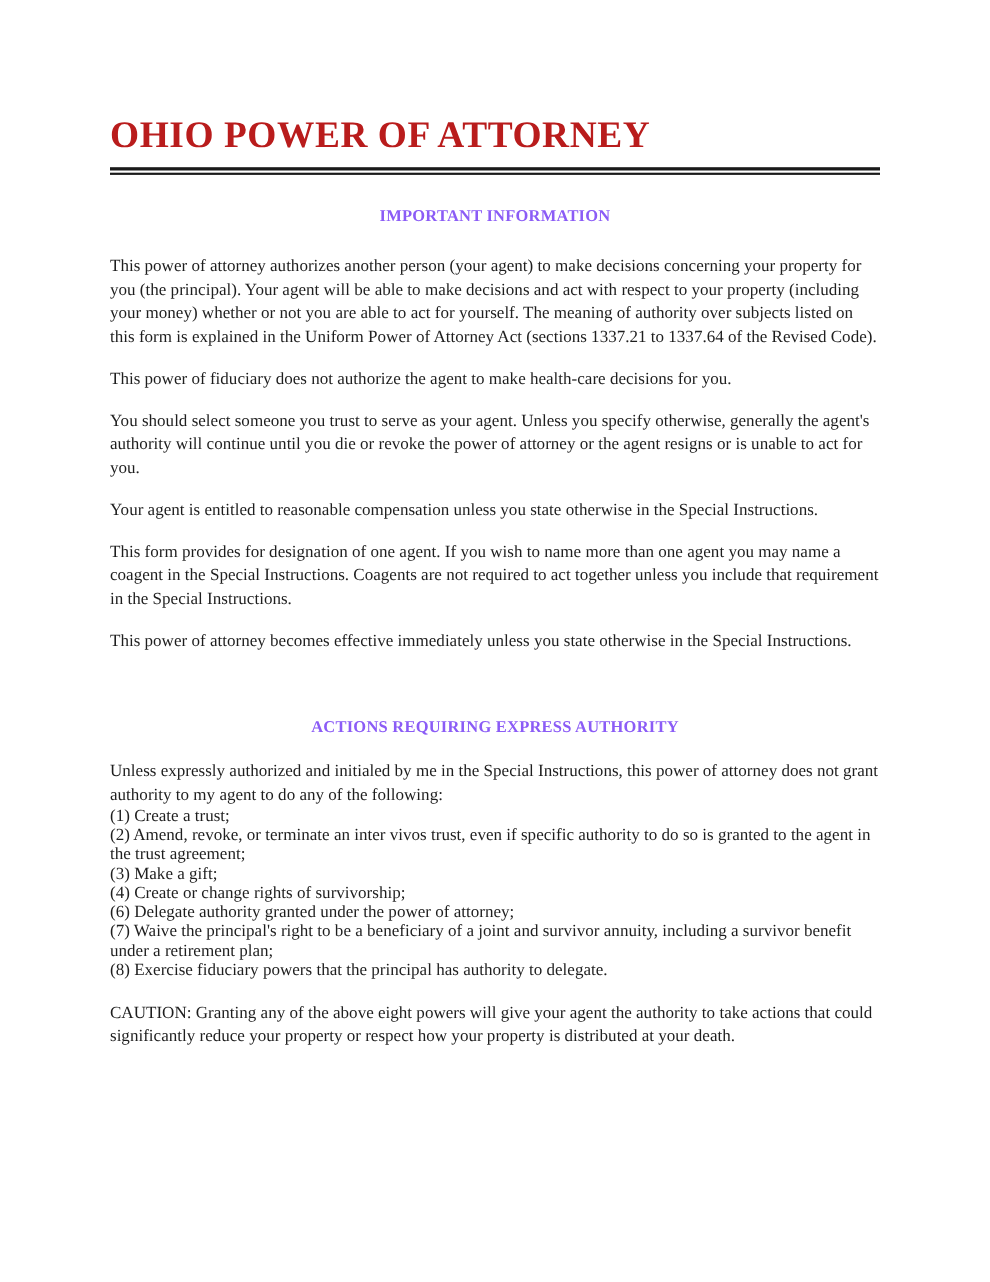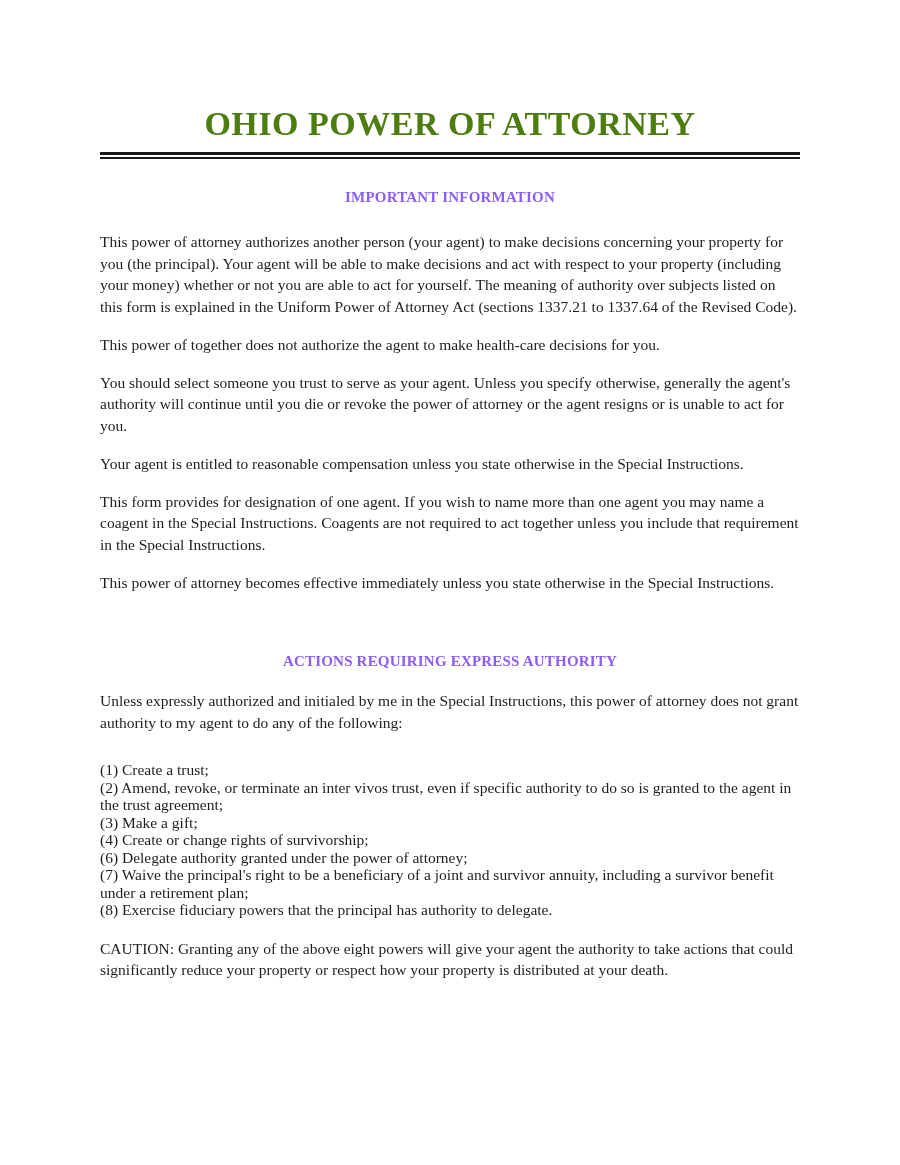--- a/index.html
+++ b/index.html
@@ -18,23 +18,22 @@
     padding-top: 104px;
   }
   .content {
     width: 700px;
     margin: 0 auto;
   }
   .doc-title {
     font-size: 34px;
     line-height: 40px;
     font-weight: 700;
-    text-align: center;
     letter-spacing: 0.5px;
-    color: #4d7c0f;
+    color: #b91c1c;
   }
   .title-rule {
     margin-top: 8px;
     width: 700px;
   }
   .title-rule .rule-thick {
     height: 3px;
     background: #1a1a1a;
   }
   .title-rule .rule-thin {
@@ -64,21 +63,21 @@
   }
   .para.first {
     margin-top: 24px;
   }
   .intro-para {
     font-size: 15.5px;
     line-height: 21.5px;
     margin-top: 19px;
   }
   .numbered-list {
-    margin-top: 28px;
+    margin-top: 0;
   }
   .list-item {
     font-size: 15.5px;
     line-height: 17.5px;
   }
   .caution-para {
     font-size: 15.5px;
     line-height: 21.5px;
     margin-top: 19px;
   }
@@ -93,21 +92,21 @@
 
     <div class="title-rule">
       <div class="rule-thick"></div>
       <div class="rule-thin"></div>
     </div>
 
     <div class="section-heading heading-important">IMPORTANT INFORMATION</div>
 
     <div class="para first">This power of attorney authorizes another person (your agent) to make decisions concerning your property for you (the principal). Your agent will be able to make decisions and act with respect to your property (including your money) whether or not you are able to act for yourself. The meaning of authority over subjects listed on this form is explained in the Uniform Power of Attorney Act  (sections 1337.21 to 1337.64 of the Revised Code).</div>
 
-    <div class="para">This power of together does not authorize the agent to make health-care decisions for you.</div>
+    <div class="para">This power of fiduciary does not authorize the agent to make health-care decisions for you.</div>
 
     <div class="para">You should select someone you trust to serve as your agent. Unless you specify otherwise, generally the agent's authority will continue until you die or revoke the power of attorney or the agent resigns or is unable to act for you.</div>
 
     <div class="para">Your agent is entitled to reasonable compensation unless you state otherwise in the Special Instructions.</div>
 
     <div class="para">This form provides for designation of one agent. If you wish to name more than one agent you may name a coagent in the Special Instructions. Coagents are not required to act together unless you include that requirement in the Special Instructions.</div>
 
 
     <div class="para">This power of attorney becomes effective immediately unless you state otherwise in the Special Instructions.</div>
 

